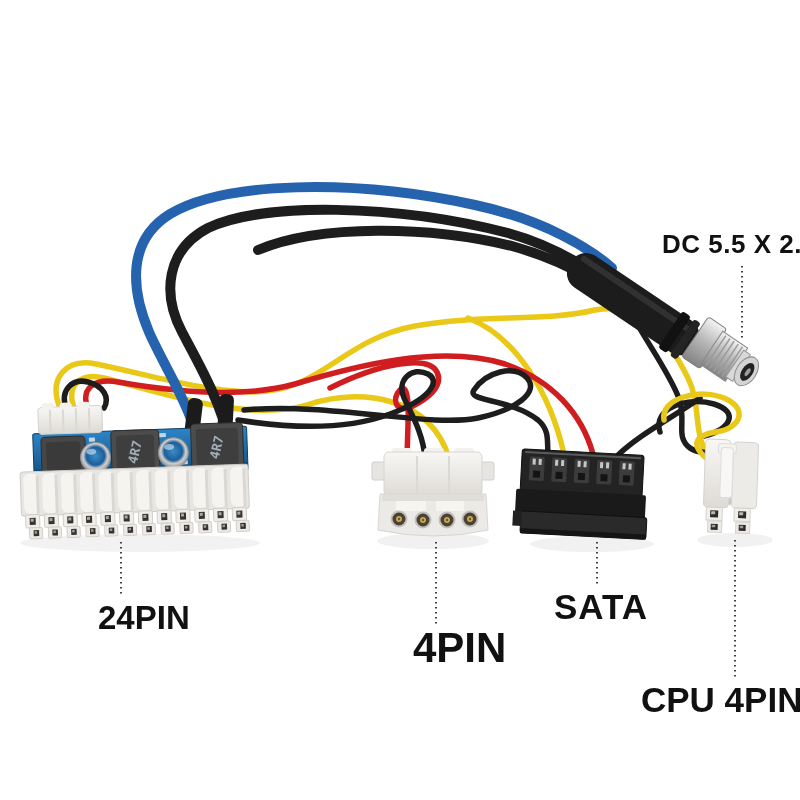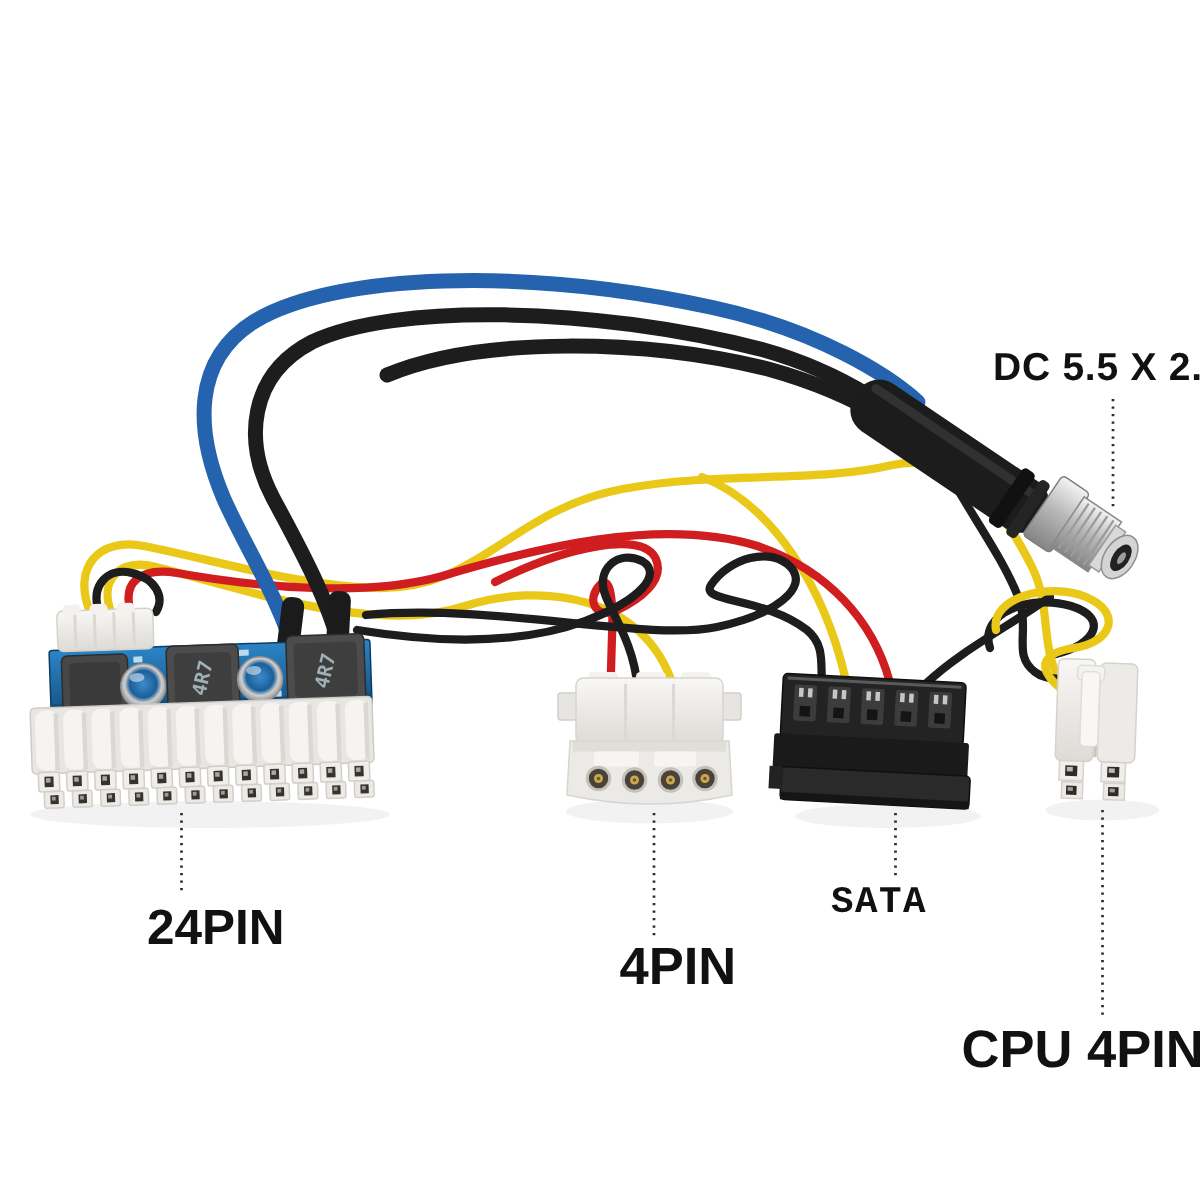--- a/index.html
+++ b/index.html
@@ -3,22 +3,22 @@
 <meta charset="utf-8">
 <style>
   html,body{margin:0;padding:0;background:#fff;}
   .stage{position:relative;width:800px;height:800px;background:#fff;overflow:hidden;
          font-family:"Liberation Sans",sans-serif;}
   .stage svg{position:absolute;left:0;top:0;}
   .callout{position:absolute;color:#111;font-weight:700;line-height:1;white-space:nowrap;
            font-family:"Liberation Sans",sans-serif;}
   .lbl-dc  {left:662px;top:231px;font-size:26px;letter-spacing:.5px;}
   .lbl-24  {left:98px; top:601px;font-size:33px;}
-  .lbl-4   {left:413px;top:627px;font-size:35px;}
-  .lbl-sata{left:554px;top:589px;font-size:25px;letter-spacing:1px;font-family:Liberation Mono, monospace;}
+  .lbl-4   {left:413px;top:627px;font-size:42px;}
+  .lbl-sata{left:554px;top:589px;font-size:35px;letter-spacing:1px;}
   .lbl-cpu {left:641px;top:682px;font-size:35px;}
 </style>
 </head>
 <body>
 
 <div class="stage">
 
 <svg width="800" height="800" viewBox="0 0 800 800">
   <defs>
     <linearGradient id="pcbG" x1="0" y1="0" x2="0" y2="1">

